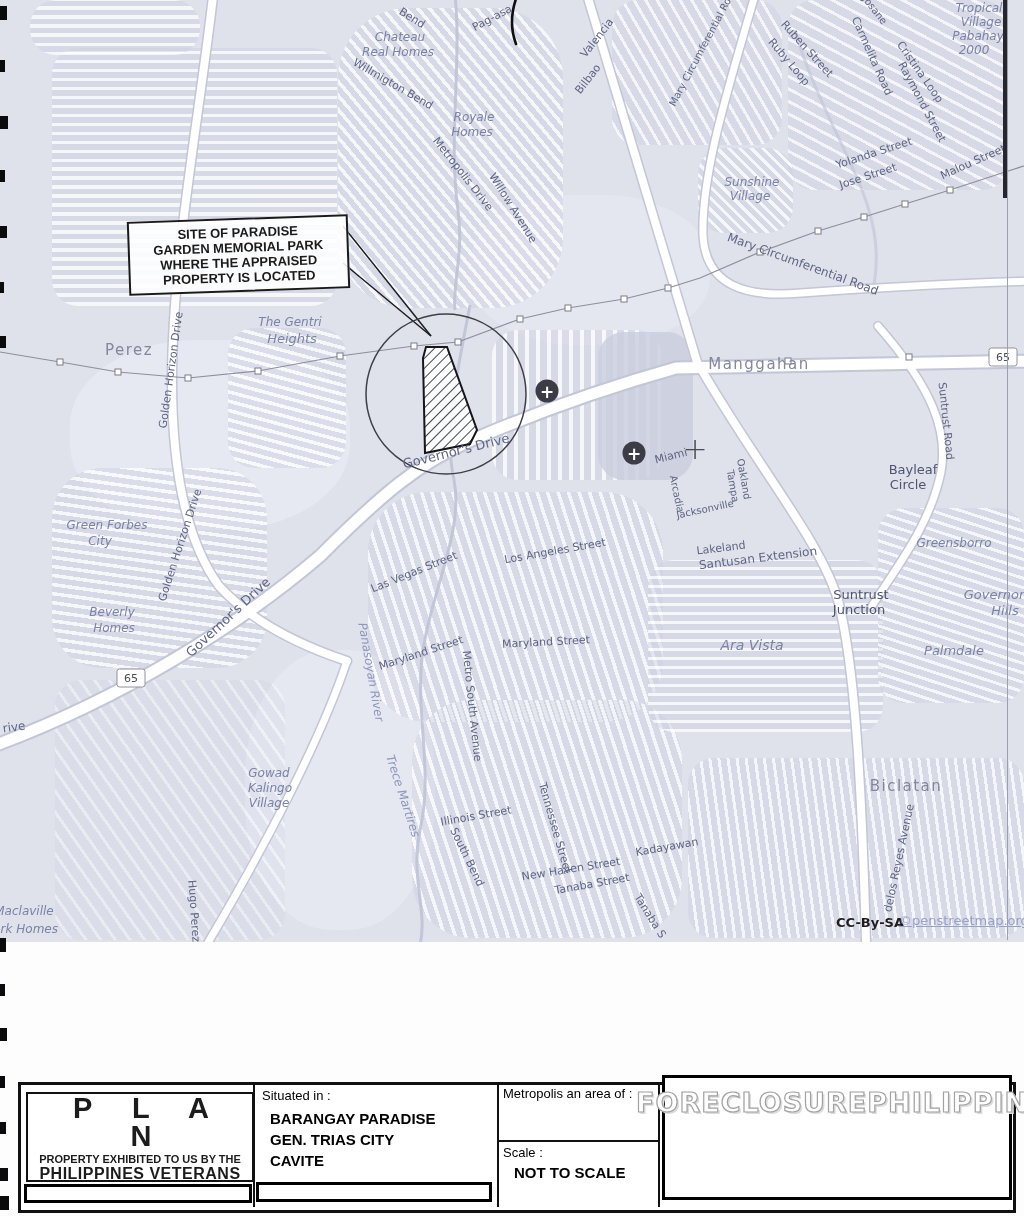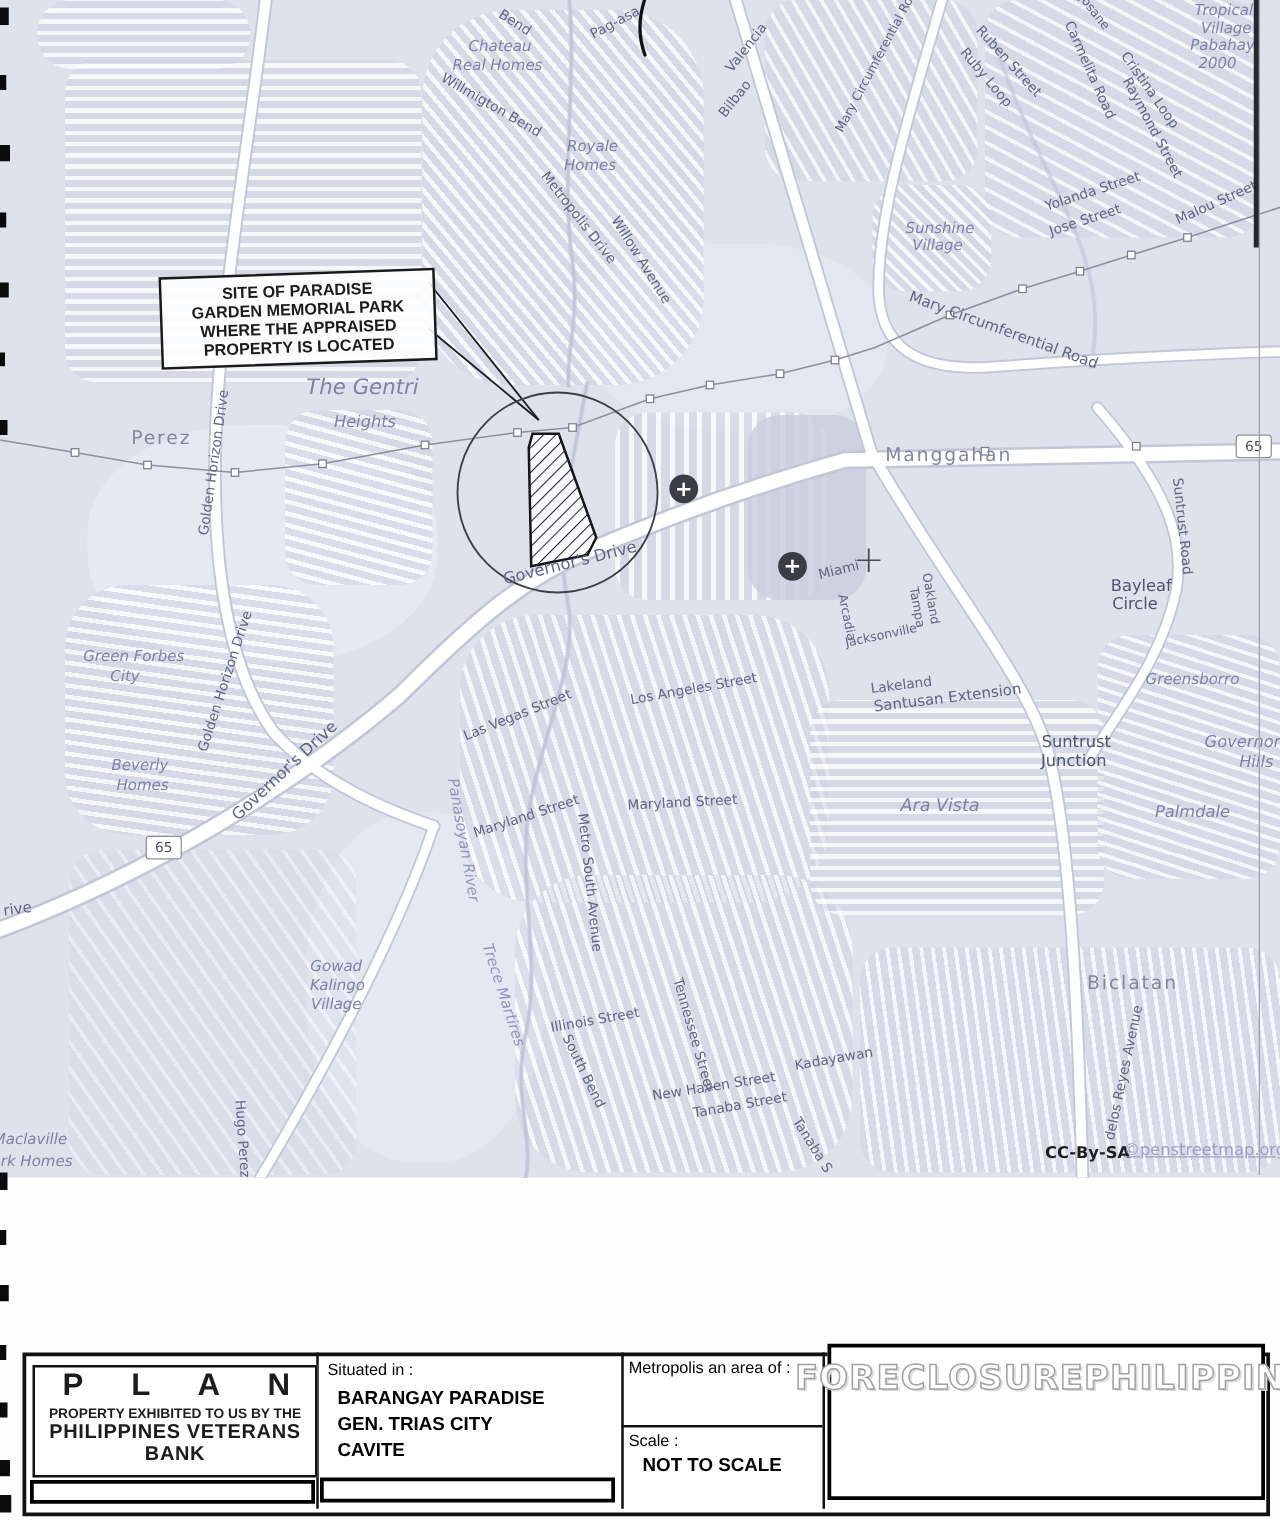--- a/index.html
+++ b/index.html
@@ -34,21 +34,21 @@
   .mark{position:absolute;left:0;background:#0b0b0e;z-index:60;}
   .edge-dark{position:absolute;left:1003px;top:0;width:4px;height:198px;background:#26262c;z-index:60;}
   .edge-light{position:absolute;left:1007px;top:0;width:1px;height:940px;background:#9aa0ae;z-index:59;}
   
   .tb{position:absolute;z-index:10;color:#1c1c1c;}
   .tb-outer{left:18px;top:1082px;width:992px;height:125px;border:3px solid #111;background:#fff;}
   .vline{position:absolute;top:1082px;width:2px;height:125px;background:#111;z-index:12;}
   .hline{position:absolute;background:#111;z-index:12;}
   .vic-box{left:26px;top:1092px;width:224px;height:86px;border:2px solid #111;background:#fff;z-index:13;text-align:center;}
   .vic-l1{margin-top:6px;font-size:17px;font-weight:700;letter-spacing:10px;padding-left:10px;}
-  .vic-l2{font-size:25px;font-weight:700;letter-spacing:16px;padding-left:18px;line-height:28px;}
+  .vic-l2{font-size:29px;font-weight:700;letter-spacing:16px;padding-left:18px;line-height:28px;}
   .vic-l3{font-size:11px;font-weight:700;margin-top:3px;}
   .vic-l4{font-size:16px;font-weight:700;letter-spacing:.5px;}
   .empty-box{position:absolute;border:3px solid #000;background:#fff;z-index:14;}
   .cell-label{position:absolute;font-size:13px;z-index:13;text-align:center;}
   .situated-lines{position:absolute;left:270px;top:1108px;font-size:15px;font-weight:700;line-height:21px;z-index:13;}
   .scale-value{position:absolute;left:514px;top:1164px;font-size:15px;font-weight:700;z-index:13;}
   .big-box{position:absolute;left:662px;top:1075px;width:344px;height:119px;border:3px solid #000;background:#fff;z-index:13;}
   .watermark{position:absolute;left:636px;top:1087px;z-index:20;font-family:"DejaVu Sans",sans-serif;
        font-size:27px;font-weight:bold;letter-spacing:1px;color:#ffffff;white-space:nowrap;
        -webkit-text-stroke:1.2px #a2a2a2;text-shadow:2px 2px 0 #dcdcdc;}
@@ -196,21 +196,21 @@
       <span class="lbl dk" style="left: 913px; top: 469px; transform: translate(-50%, -50%) rotate(0deg);">Bayleaf</span>
       <span class="lbl dk" style="left: 908px; top: 484px; transform: translate(-50%, -50%) rotate(0deg);">Circle</span>
       <span class="lbl dk" style="left: 861px; top: 594px; transform: translate(-50%, -50%) rotate(0deg);">Suntrust</span>
       <span class="lbl dk" style="left: 859px; top: 609px; transform: translate(-50%, -50%) rotate(0deg);">Junction</span>
       <span class="lbl pl" style="left: 400px; top: 37px; transform: translate(-50%, -50%) rotate(0deg);">Chateau</span>
       <span class="lbl pl" style="left: 398px; top: 52px; transform: translate(-50%, -50%) rotate(0deg);">Real Homes</span>
       <span class="lbl pl" style="left: 474px; top: 117px; transform: translate(-50%, -50%) rotate(0deg);">Royale</span>
       <span class="lbl pl" style="left: 472px; top: 132px; transform: translate(-50%, -50%) rotate(0deg);">Homes</span>
       <span class="lbl pl" style="left: 752px; top: 182px; transform: translate(-50%, -50%) rotate(0deg);">Sunshine</span>
       <span class="lbl pl" style="left: 750px; top: 196px; transform: translate(-50%, -50%) rotate(0deg);">Village</span>
-      <span class="lbl pl" style="left: 290px; top: 310px; font-size: 17px; transform: translate(-50%, -50%) rotate(0deg);">The Gentri</span>
+      <span class="lbl pl" style="left: 290px; top: 322px; font-size: 12px; transform: translate(-50%, -50%) rotate(0deg);">The Gentri</span>
       <span class="lbl pl" style="left: 292px; top: 338px; font-size: 13px; transform: translate(-50%, -50%) rotate(0deg);">Heights</span>
       <span class="lbl pl" style="left: 107px; top: 525px; transform: translate(-50%, -50%) rotate(0deg);">Green Forbes</span>
       <span class="lbl pl" style="left: 100px; top: 541px; transform: translate(-50%, -50%) rotate(0deg);">City</span>
       <span class="lbl pl" style="left: 112px; top: 612px; transform: translate(-50%, -50%) rotate(0deg);">Beverly</span>
       <span class="lbl pl" style="left: 114px; top: 628px; transform: translate(-50%, -50%) rotate(0deg);">Homes</span>
       <span class="lbl pl" style="left: 269px; top: 773px; transform: translate(-50%, -50%) rotate(0deg);">Gowad</span>
       <span class="lbl pl" style="left: 270px; top: 788px; transform: translate(-50%, -50%) rotate(0deg);">Kalingo</span>
       <span class="lbl pl" style="left: 269px; top: 803px; transform: translate(-50%, -50%) rotate(0deg);">Village</span>
       <span class="lbl pl" style="left: 24px; top: 911px; transform: translate(-50%, -50%) rotate(0deg);">Maclaville</span>
       <span class="lbl pl" style="left: 22px; top: 929px; transform: translate(-50%, -50%) rotate(0deg);">Park Homes</span>

